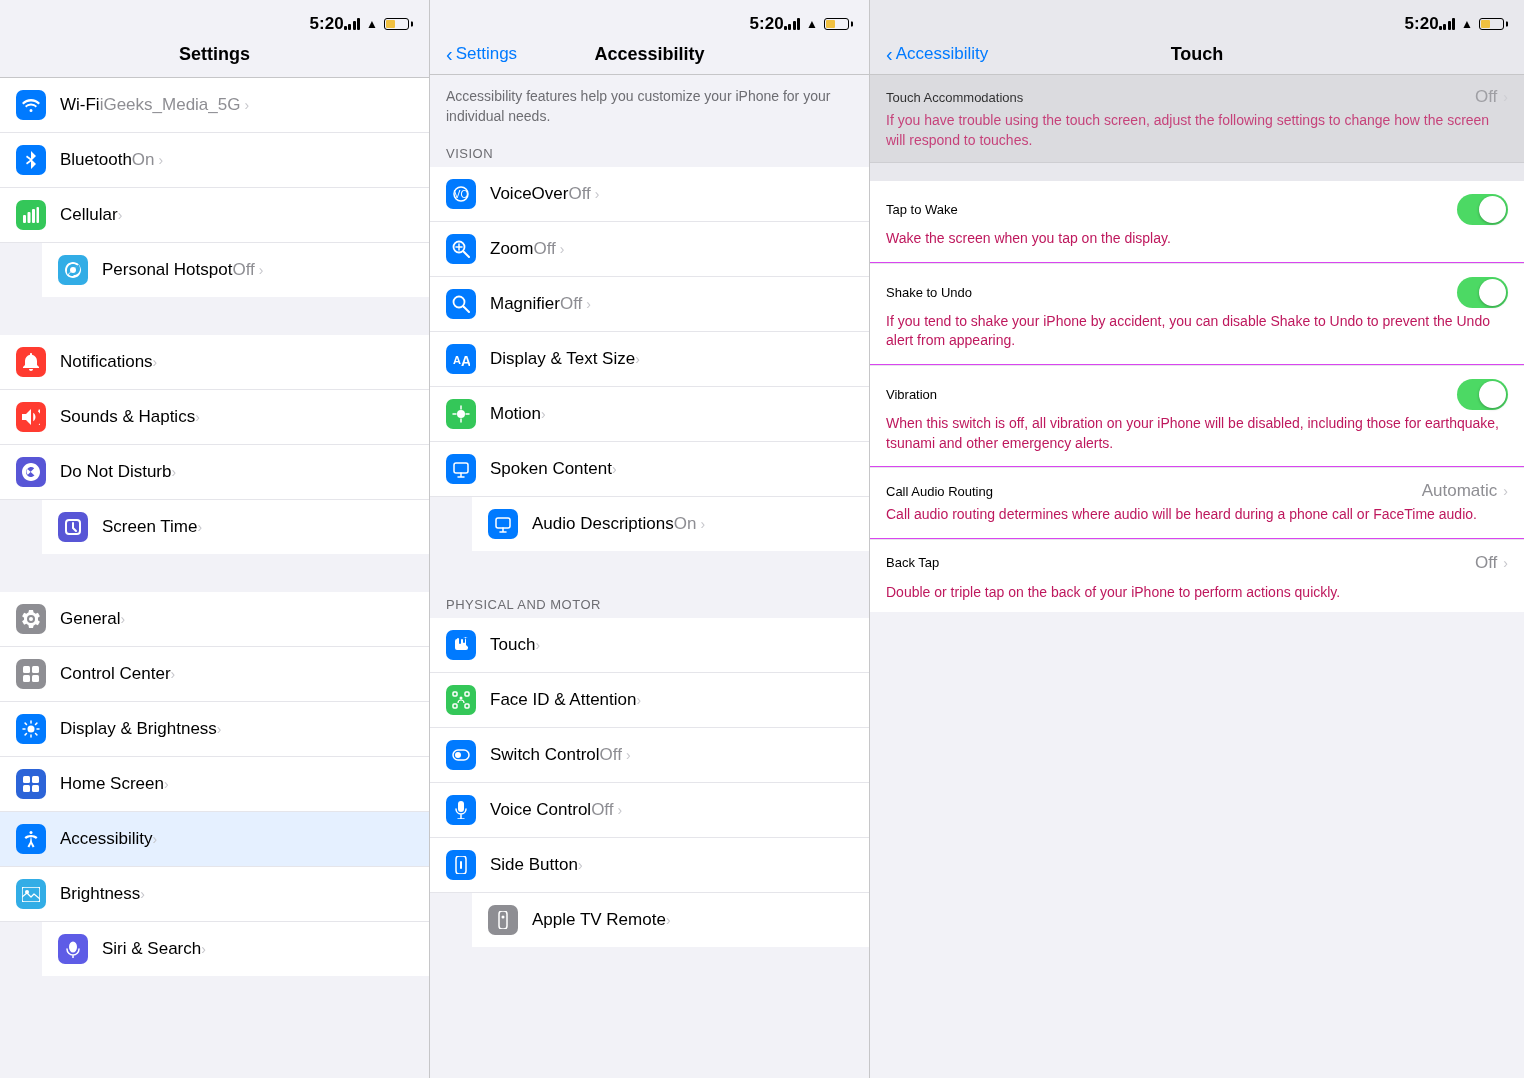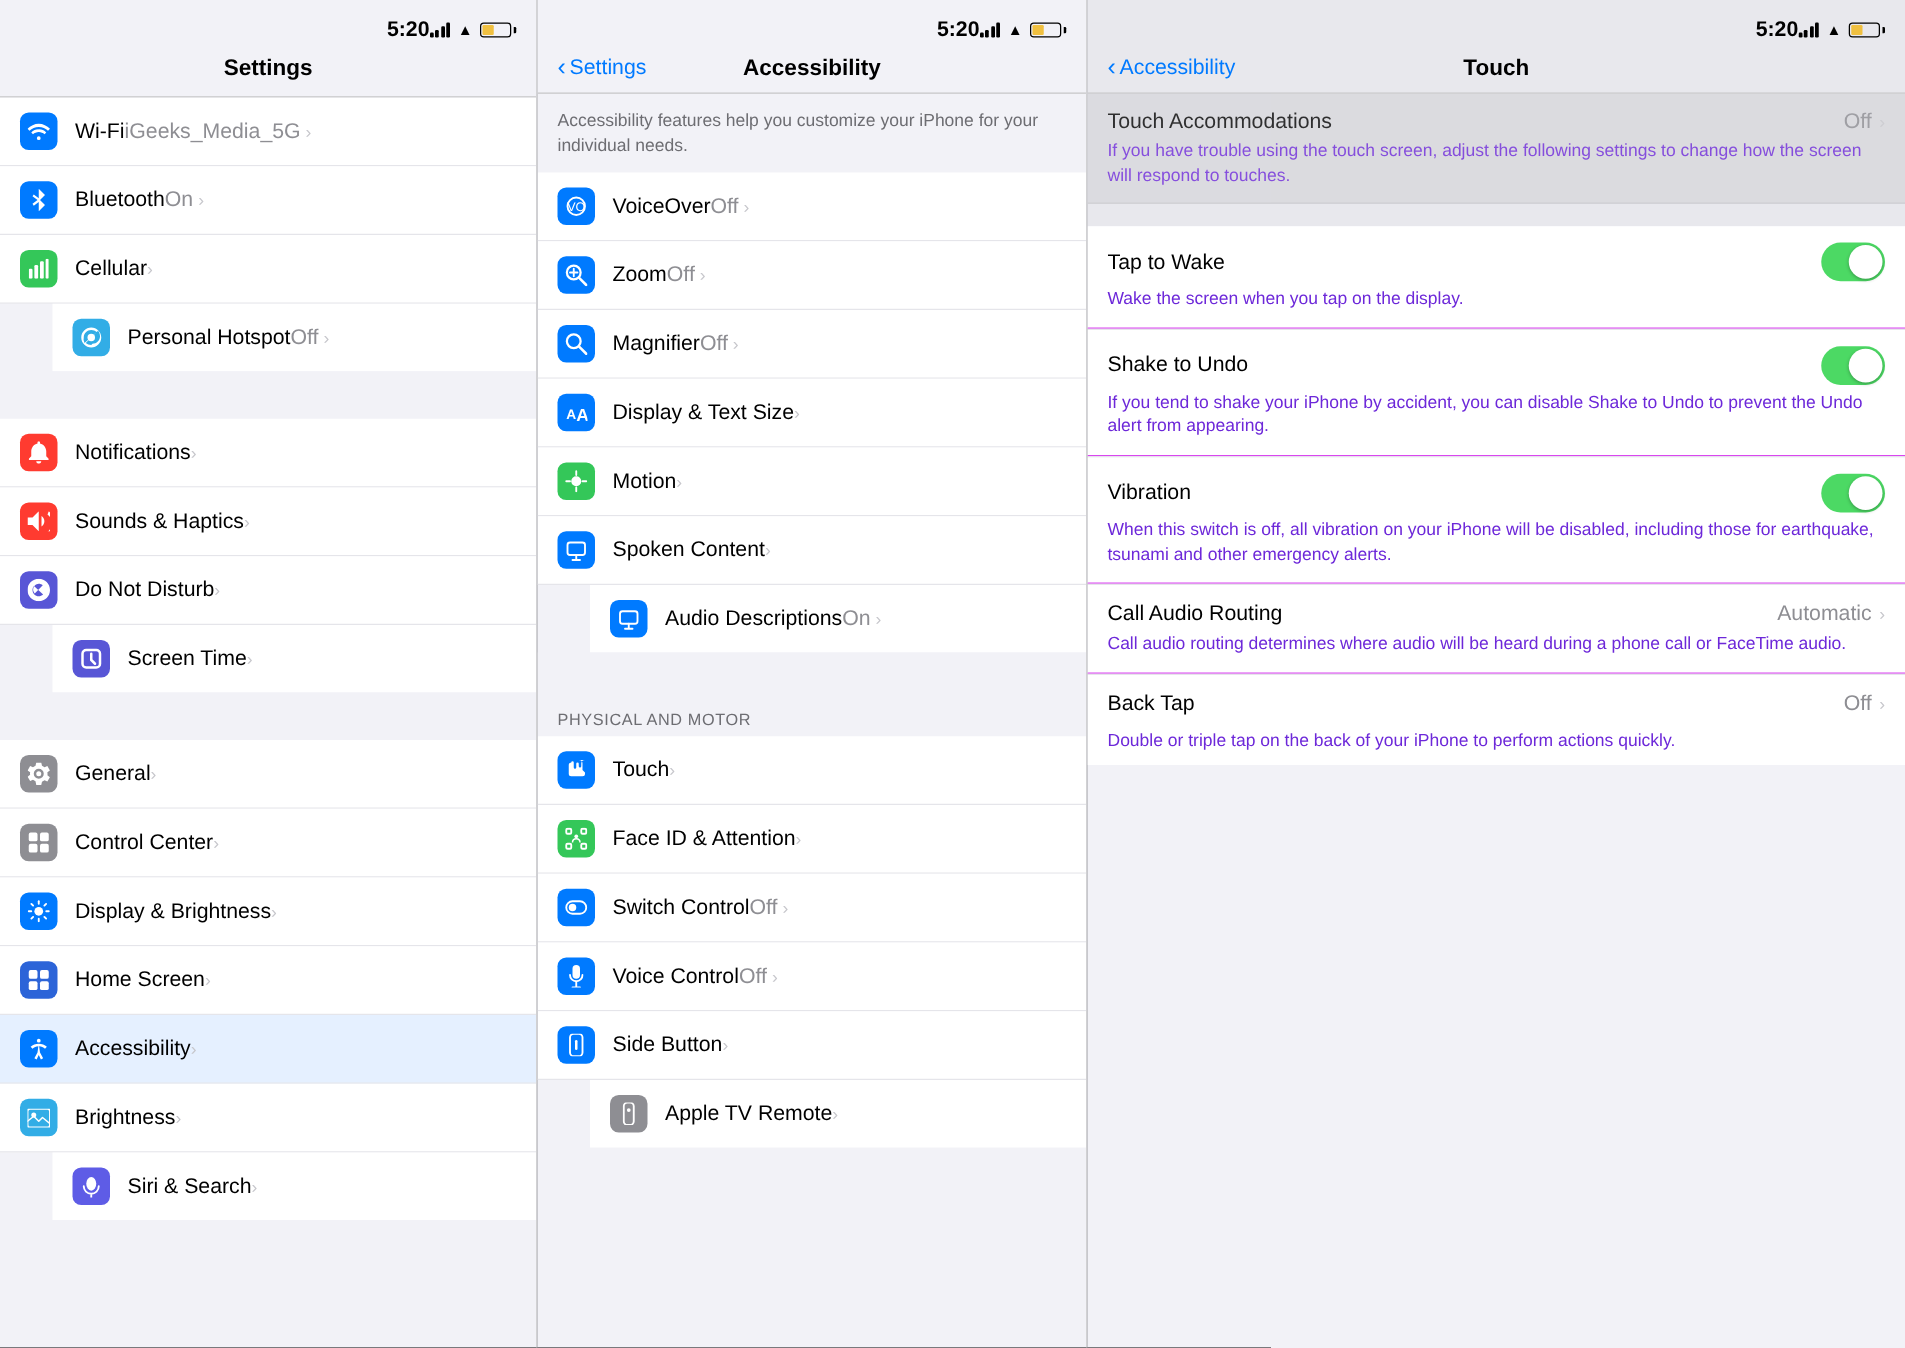--- a/index.html
+++ b/index.html
@@ -231,27 +231,27 @@
     }
 
     .touch-row-header {
       display: flex;
       align-items: center;
       justify-content: space-between;
       margin-bottom: 4px;
     }
 
     .touch-row-title {
-      font-size: 17px;
+      font-size: 13px;
       color: #000;
     }
 
     .touch-row-desc {
       font-size: 14px;
-      color: #6d28d9;
+      color: #be185d;
       line-height: 1.4;
     }
 
     
     .toggle {
       width: 51px;
       height: 31px;
       background: #4cd964;
       border-radius: 16px;
       position: relative;
@@ -570,20 +570,21 @@
       <span class="nav-back-chevron">‹</span>
       <span>Settings</span>
     </div>
     <span style="position:absolute;left:50%;transform:translateX(-50%);font-size:18px;font-weight:700;color:#000;">Accessibility</span>
   </div>
 
   <div class="settings-list">
 
     <div class="accessibility-description">Accessibility features help you customize your iPhone for your individual needs.</div>
 
+    <div class="section-header">VISION</div>
 
     <div class="section-group">
       <div class="settings-row">
         <div class="row-icon" style="background:#007aff">
           <svg width="18" height="18" viewBox="0 0 18 18" fill="white">
               <circle cx="9" cy="9" r="7" fill="none" stroke="white" stroke-width="1.5"></circle>
               <text x="9" y="13" text-anchor="middle" font-size="10" fill="white">VO</text>
             </svg>
         </div>
         <div class="row-content">

